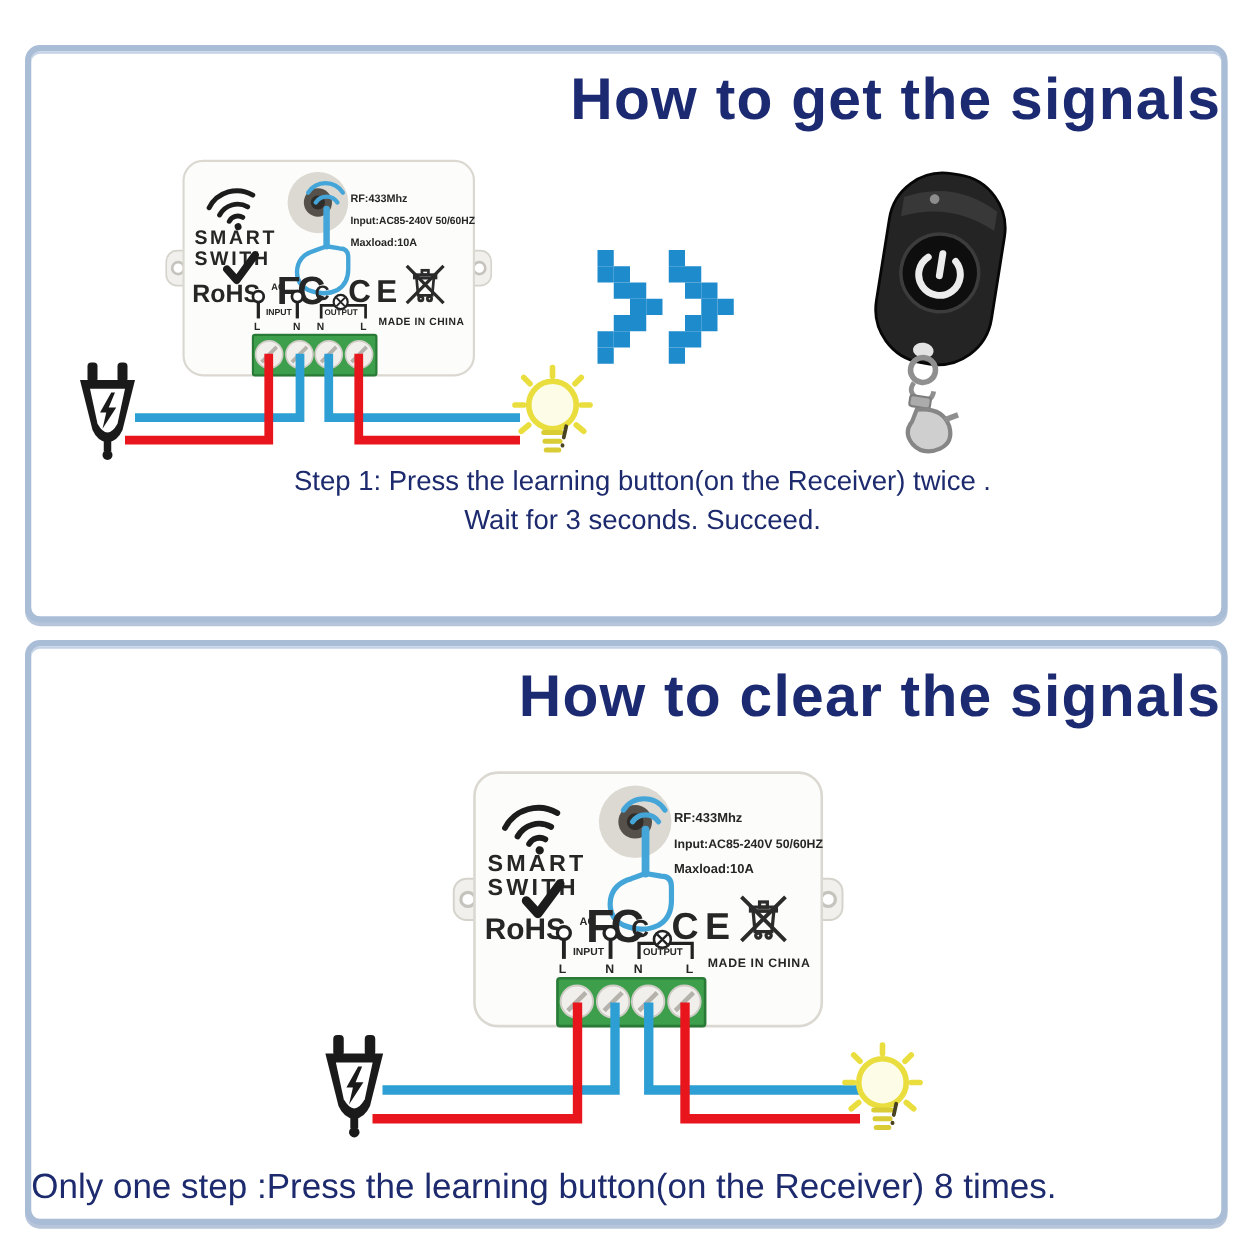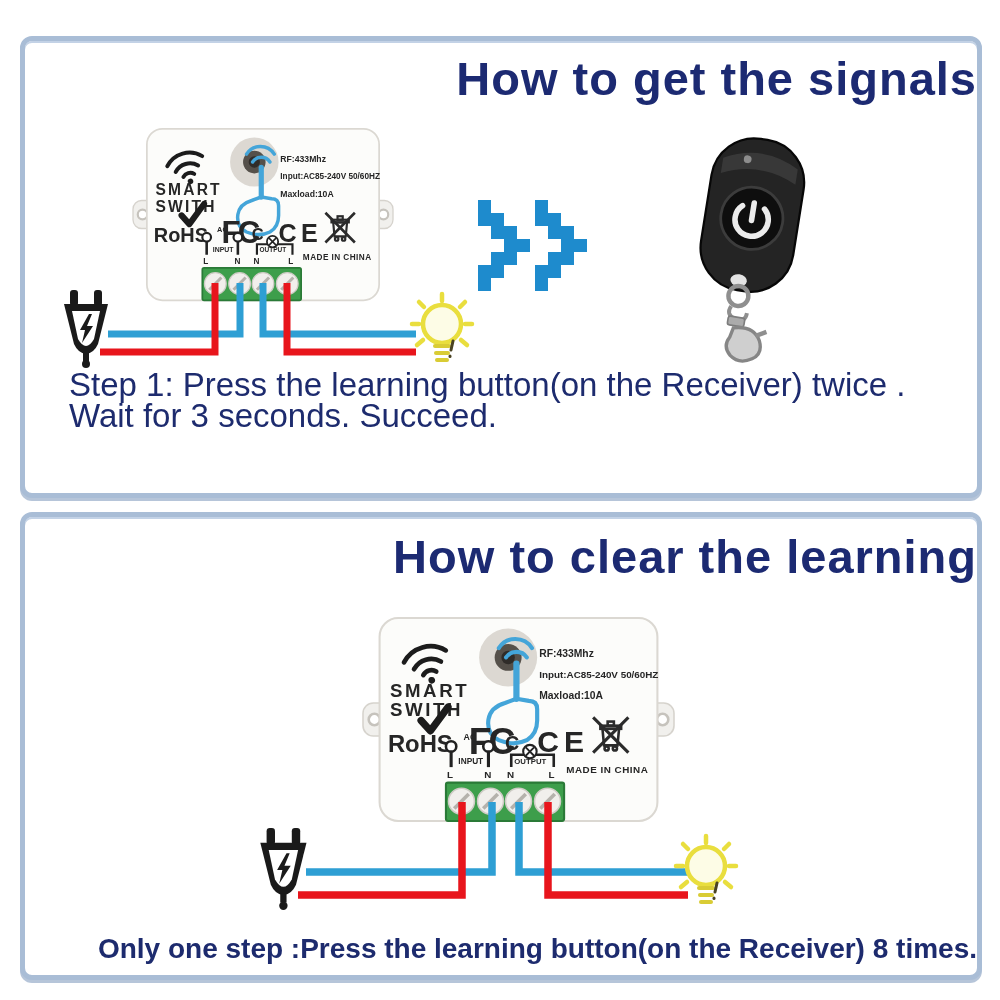--- a/index.html
+++ b/index.html
@@ -13,25 +13,25 @@
   #panel-get   { top:36px;  height:462px; }
   #panel-clear { top:512px; height:468px; }
   .panel-title {
     position:absolute; left:0; right:0; text-align:right;
     color:#1c2a72; font-weight:bold; font-size:47px; letter-spacing:1px;
   }
   #title-get   { top:10px; }
   #title-clear { top:12px; }
   .steps {
     position:absolute; left:44px; top:328px; width:890px;
-    color:#1d2b6e; font-size:33px; line-height:31px; letter-spacing:0px;
+    color:#1d2b6e; font-size:22px; line-height:31px; letter-spacing:0px;text-align:center;
   }
   .only-step {
-    position:absolute; left:0; right:0; top:416px; text-align:right;
-    color:#1d2b6e; font-size:28px;font-weight:bold;
+    position:absolute; left:0; right:0; top:416px; text-align:left;
+    color:#1d2b6e; font-size:28px;
   }
   svg { position:absolute; overflow:visible; }
   svg text { font-family:"Liberation Sans", sans-serif; fill:#262626; }
   #switch-top    { left:133px; top:127px; width:260px; height:175px; }
   #switch-bottom { left:363px; top:616px; width:311px; height:207px; }
   #wiring-top    { left:50px;  top:268px; width:430px; height:112px; }
   #wiring-bottom { left:240px; top:798px; width:520px; height:126px; }
   #chevrons      { left:478px; top:200px; width:110px; height:92px; }
   #remote        { left:662px; top:134px; width:180px; height:222px; }
 </style>
@@ -40,21 +40,21 @@
 
 <div class="panel" id="panel-get">
   <div class="panel-title" id="title-get">How to get the signals</div>
   <div class="steps">
     <div>Step 1: Press the learning button(on the Receiver) twice .</div>
     <div>Wait for 3 seconds. Succeed.</div>
   </div>
 </div>
 
 <div class="panel" id="panel-clear">
-  <div class="panel-title" id="title-clear">How to clear the learning</div>
+  <div class="panel-title" id="title-clear">How to clear the signals</div>
   <div class="only-step">Only one step :Press the learning button(on the Receiver) 8 times.</div>
 </div>
 
 <svg id="switch-top" viewBox="0 0 300 200" preserveAspectRatio="none">
   <g>
     <rect x="0" y="84" width="26" height="32" rx="10" fill="#f1f0ed" stroke="#d6d3cd" stroke-width="1.5"></rect>
     <circle cx="11" cy="100" r="5.5" fill="#fff" stroke="#c6c3bd" stroke-width="2.5"></circle>
   </g>
   <g>
     <rect x="274" y="84" width="26" height="32" rx="10" fill="#f1f0ed" stroke="#d6d3cd" stroke-width="1.5"></rect>

